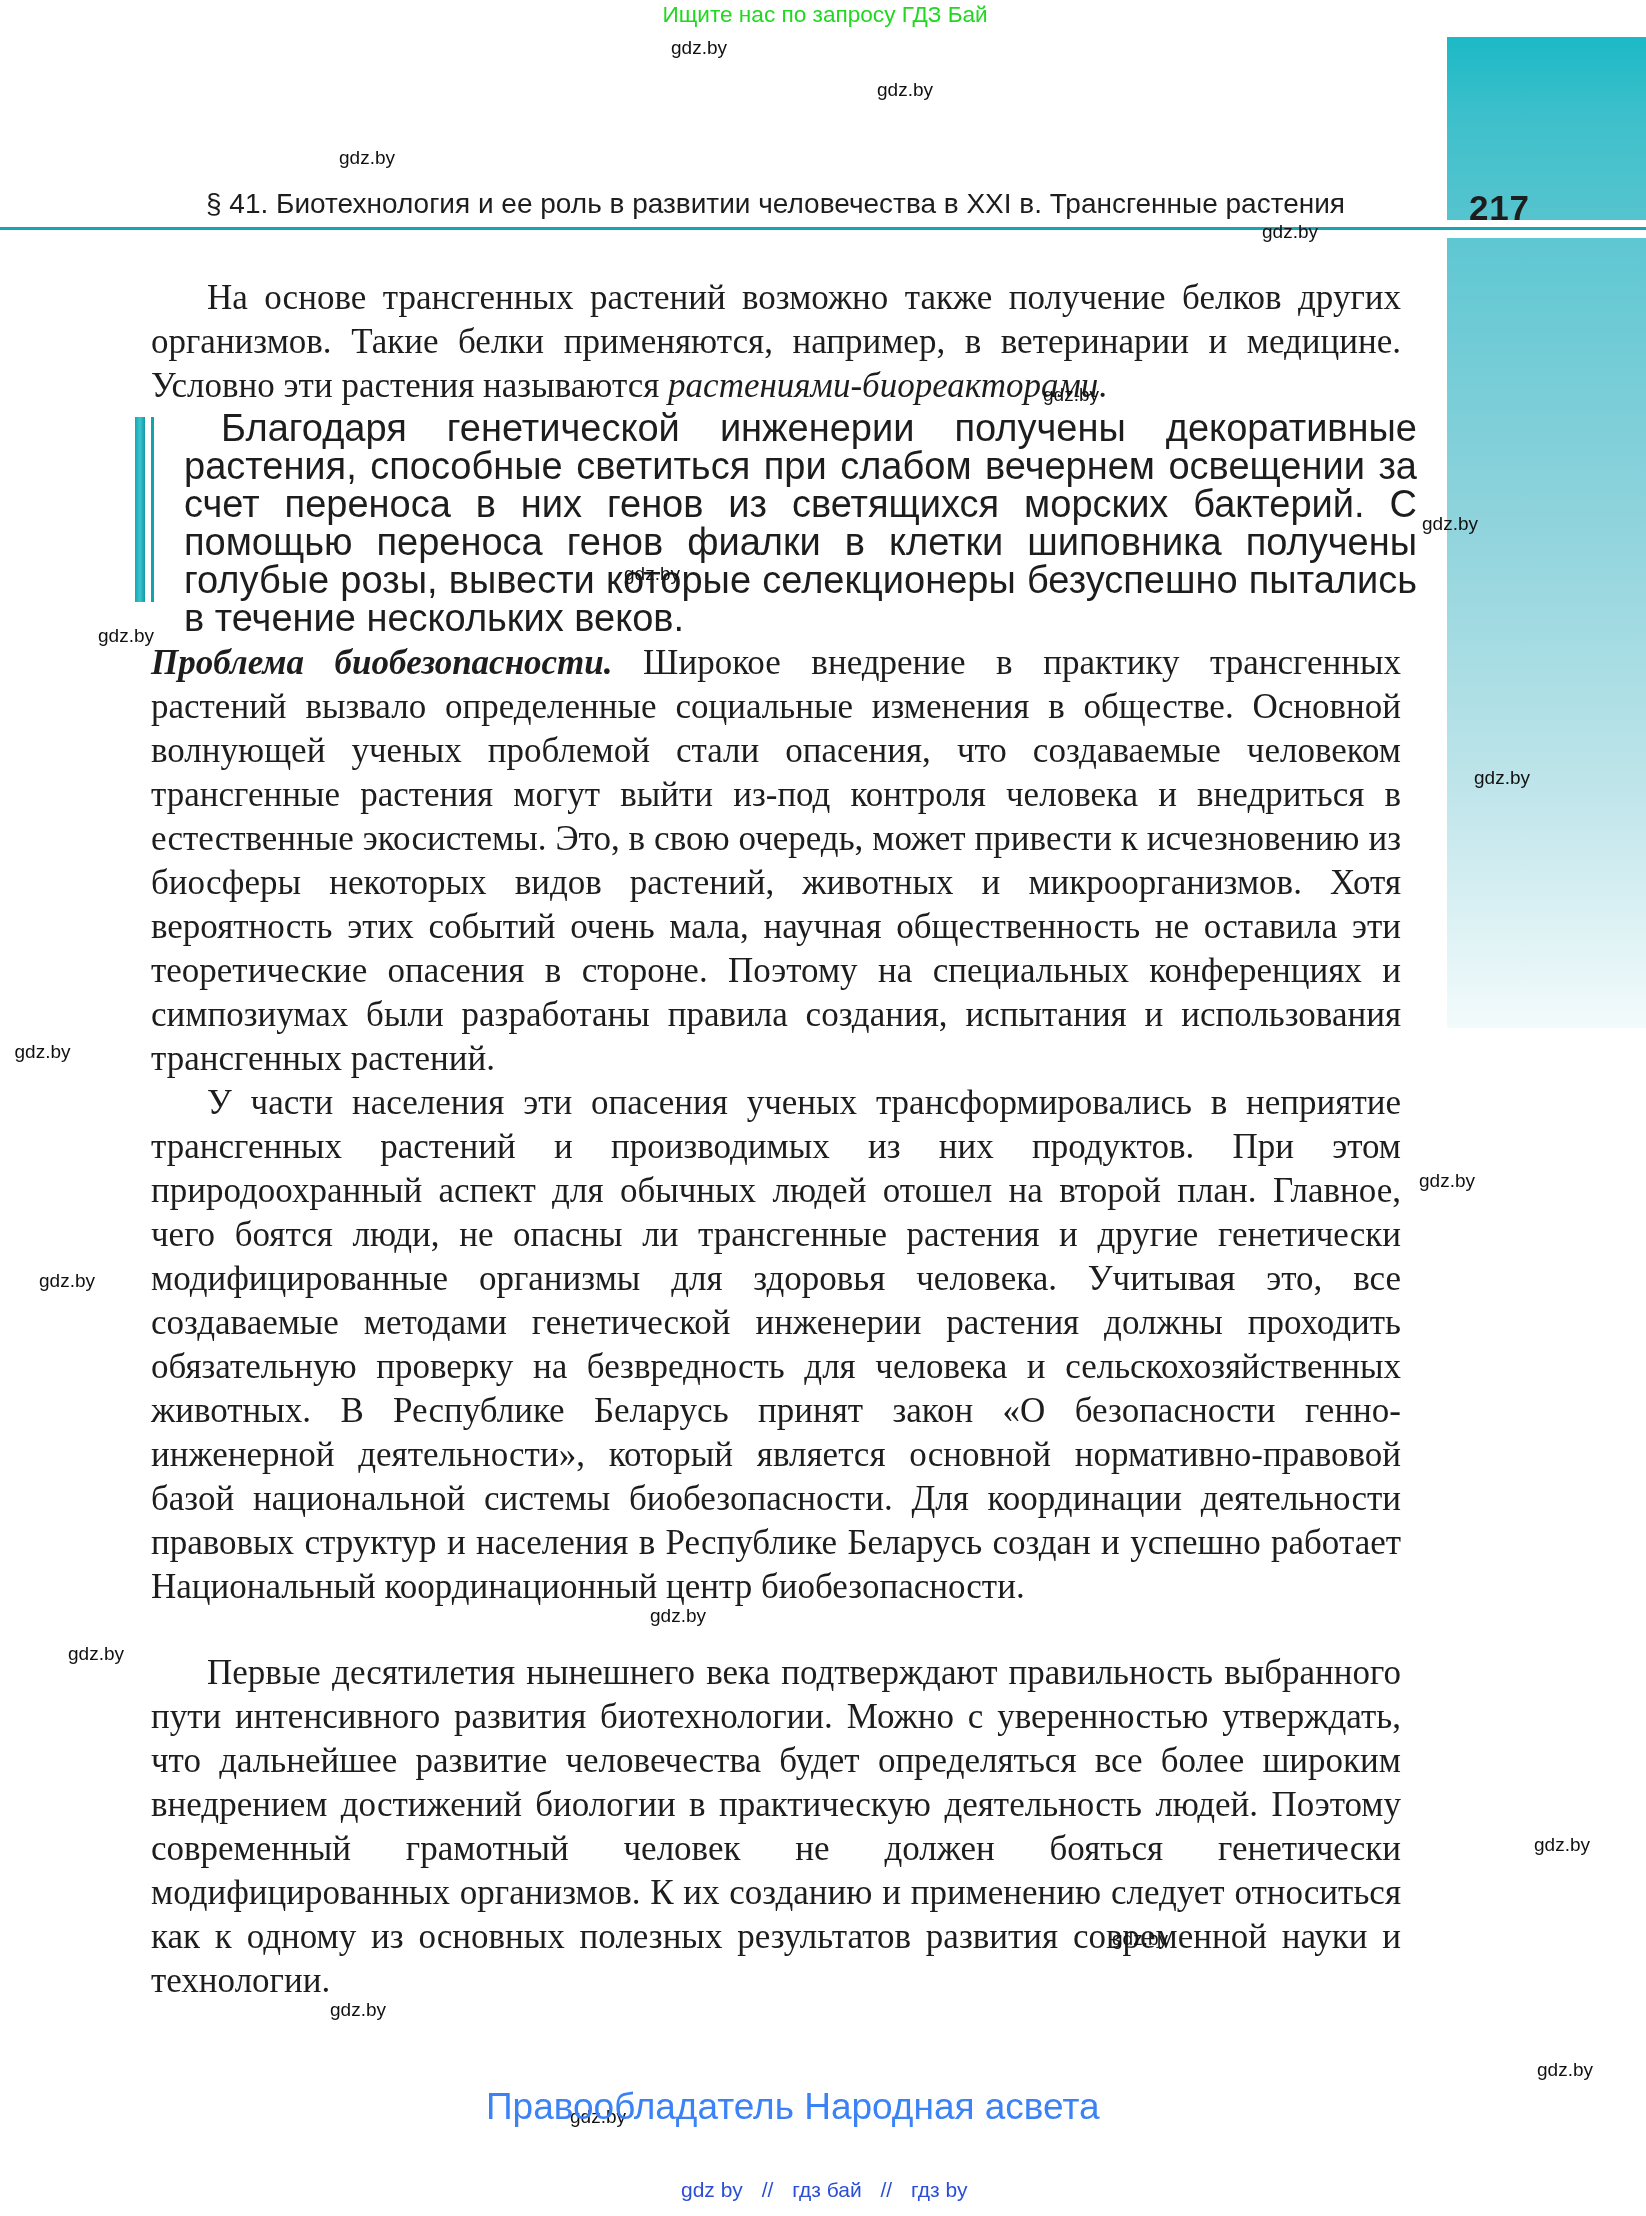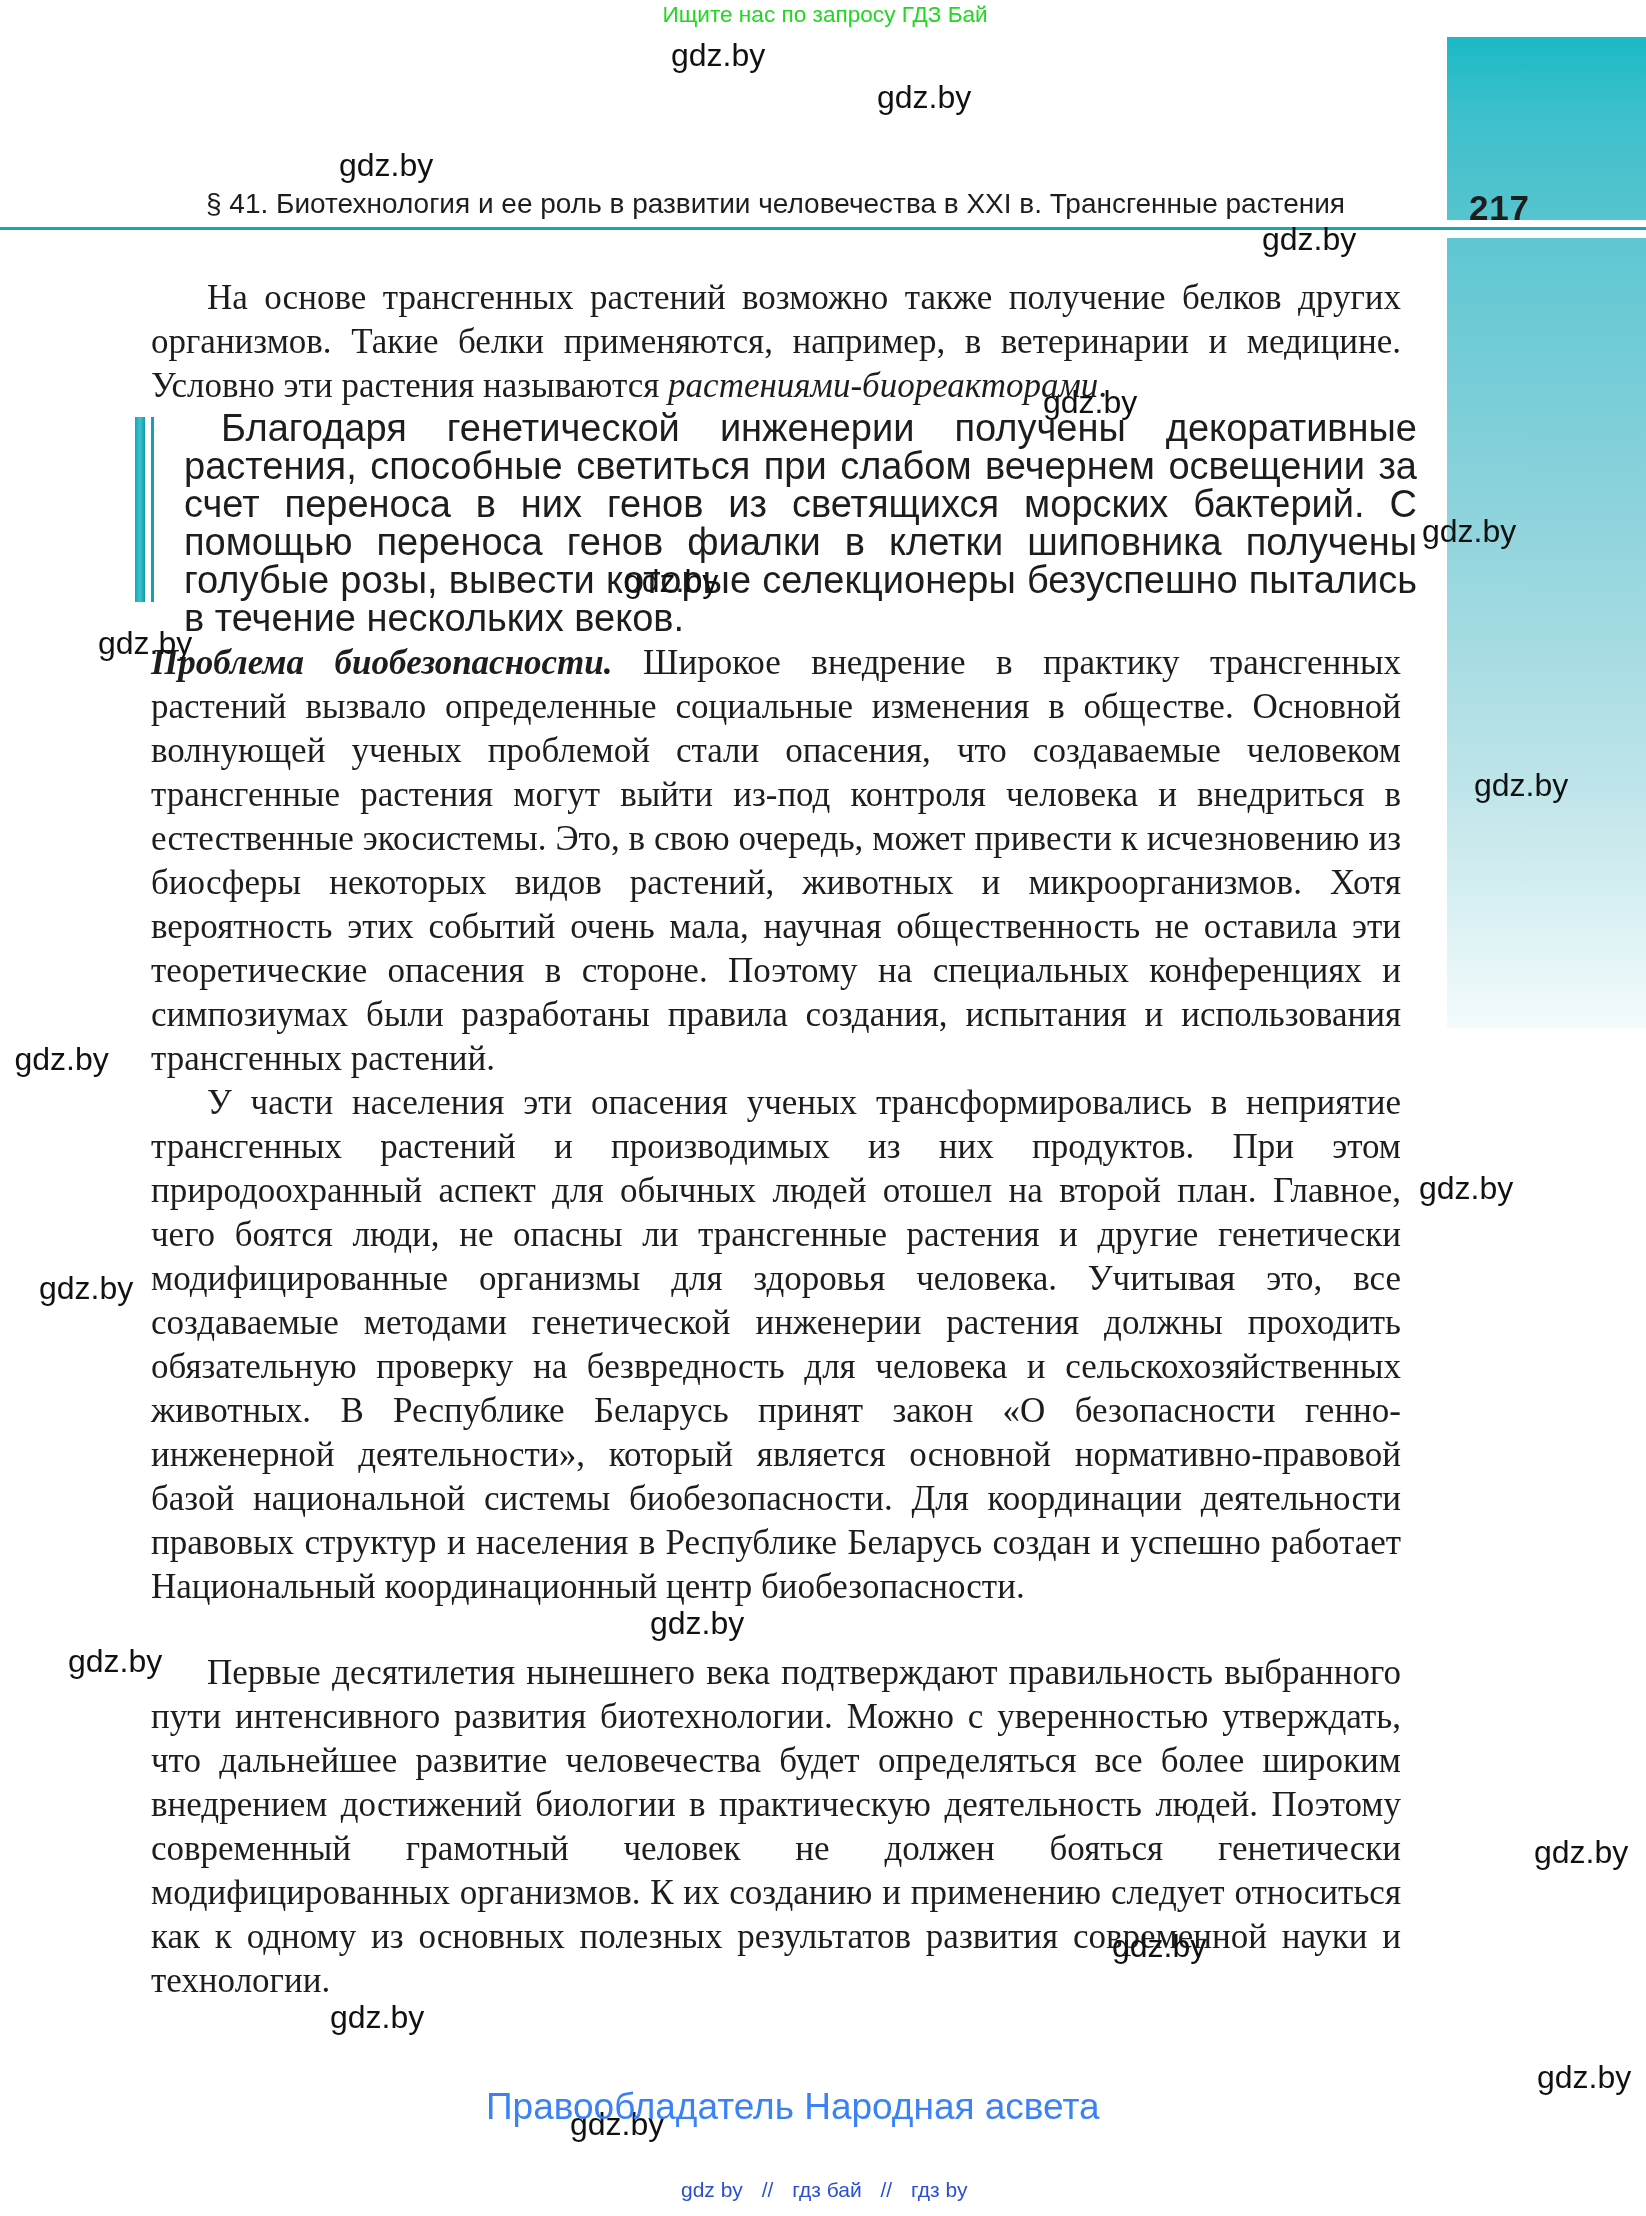--- a/index.html
+++ b/index.html
@@ -55,21 +55,21 @@
     position: absolute; left: 16px; top: 8px; width: 3.2px; height: 185px;
     background: #13a3ae;
   }
   .note-text {
     position: absolute; left: 49px; top: 0; width: 1233px;
     font-family: "Liberation Sans", sans-serif; font-size: 38px; line-height: 38px;
     color: #1d1d1d; text-align: justify;
   }
   .note-text p { margin: 0; text-indent: 37px; }
   .wm {
-    font-family: "Liberation Sans", sans-serif; font-size: 32px; color: #111111;
+    font-family: "Liberation Sans", sans-serif; font-size: 19px; color: #111111;
     white-space: nowrap;
   }
   .copyright {
     left: 486px; top: 2086px;
     font-family: "Liberation Sans", sans-serif; font-size: 37px; color: #3b82f6;
     white-space: nowrap;
   }
   .footer-links {
     left: 681px; top: 2178px;
     font-family: "Liberation Sans", sans-serif; font-size: 21px; color: #2a4fd6;

